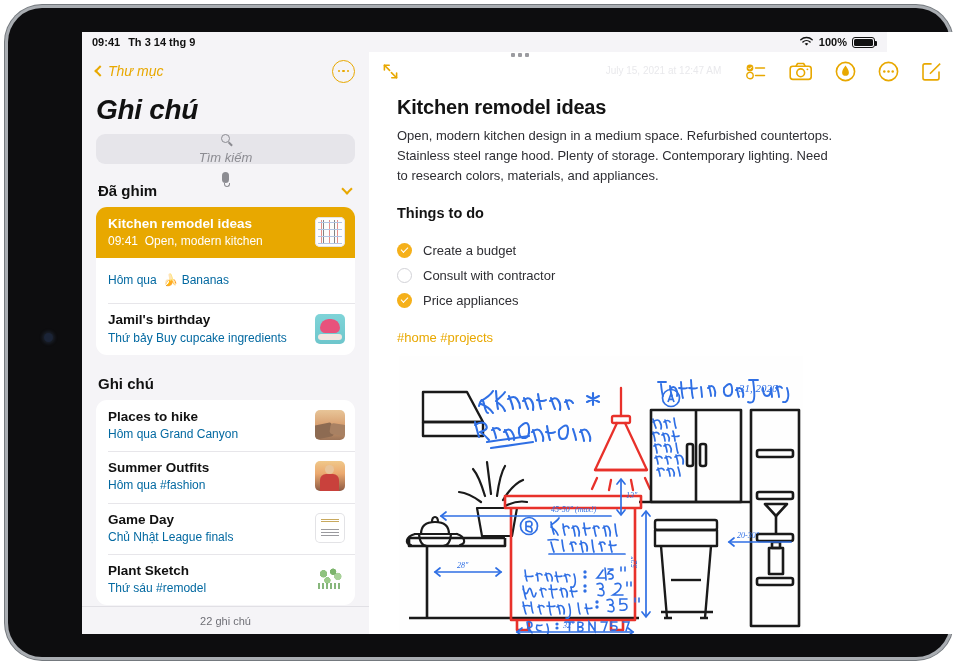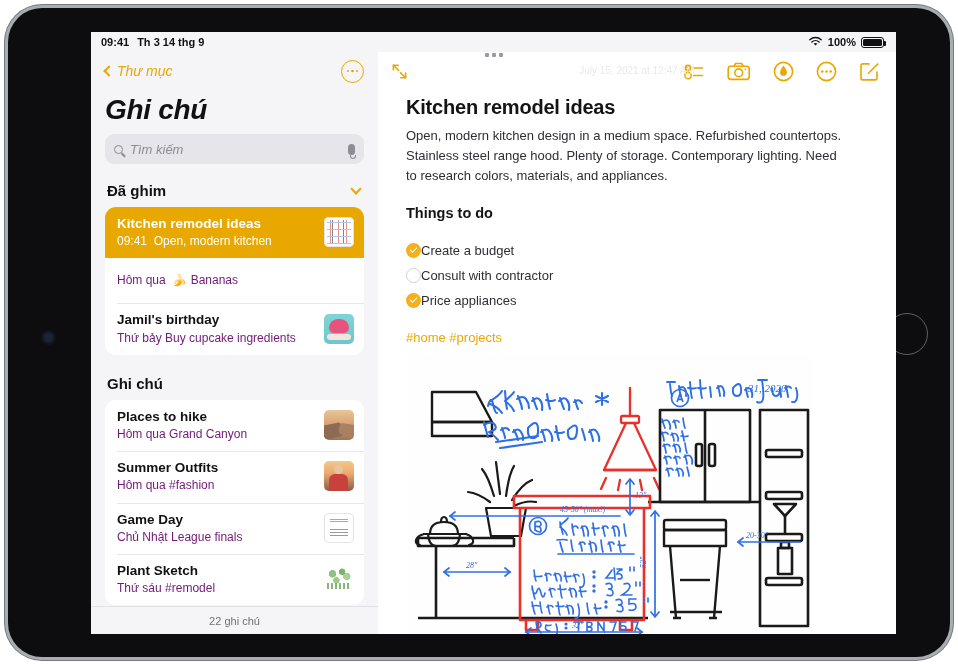--- a/index.html
+++ b/index.html
@@ -26,22 +26,22 @@
   }
   #bezel-home-right {
     position: absolute; right: 22px; top: 305px;
     width: 42px; height: 42px; border-radius: 50%;
     border: 1.5px solid rgba(190,195,205,.45);
     background: transparent;
   }
 
   
   #screen {
-    position: absolute; left: 83px; top: 24px;
-    width: 805px; height: 602px;
+    position: absolute; left: 74px; top: 24px;
+    width: 876px; height: 602px;
     background: #ffffff;
     overflow: hidden;
     display: flex;
   }
 
   
   #statusbar {
     position: absolute; left: 0; top: 0; width: 805px; height: 20px;
     display: flex; align-items: center;
     font-size: 11px; font-weight: bold; color: #111;
@@ -85,21 +85,21 @@
   .circle-btn {
     width: 23px; height: 23px; border-radius: 50%; border: 1.4px solid #e8a800;
     display:flex; align-items:center; justify-content:center; gap:2px;
   }
   .circle-btn b { width:2.5px; height:2.5px; border-radius:50%; background:#e8a800; display:block; }
   #sidebar-title { font-size: 28px; font-weight: bold; color:#111; padding: 4px 0 8px; letter-spacing:-.3px; }
 
   
   #search-field {
     height: 30px; background: #e6e5ea; border-radius: 9px;
-    display: flex; align-items: center; padding: 0 9px; gap: 7px; margin-bottom: 14px;
+    display: flex; align-items: center; padding: 0 9px; gap: 7px; margin-bottom: 14px; flex-direction: column;
   }
   #search-field .ph { color:#8c8c92; font-size:13px; flex:1; }
   .mag {
     width: 9px; height: 9px; border: 1.6px solid #8c8c92; border-radius: 50%;
     position: relative; flex: 0 0 auto;
   }
   .mag::after { content:""; position:absolute; right:-4px; bottom:-3px; width:5px; height:1.6px; background:#8c8c92; transform: rotate(45deg); }
   .mic { width:7px; height:11px; border-radius:4px; background:#8c8c92; position:relative; flex:0 0 auto; }
   .mic::after { content:""; position:absolute; left:1.5px; bottom:-4px; width:4px; height:3px; border:1.4px solid #8c8c92; border-top:none; border-radius:0 0 4px 4px; }
 
@@ -115,21 +115,21 @@
     display:flex; align-items:center; gap:10px;
     padding: 8px 10px 9px 12px; min-height: 45px; position:relative;
   }
   .note-row + .note-row::before {
     content:""; position:absolute; left:12px; right:0; top:0; height:1px; background:#e7e6ea;
   }
   .note-row.selected { background:#e8a800; }
   .note-row.selected + .note-row::before { background: transparent; }
   .note-texts { flex:1; min-width:0; }
   .note-title { font-size:13.5px; font-weight:bold; color:#111; line-height:1.35; white-space:nowrap; overflow:hidden; text-overflow:ellipsis; }
-  .note-sub { font-size:12px; color:#701a75; line-height:1.35; white-space:nowrap; overflow:hidden; text-overflow:ellipsis; }
+  .note-sub { font-size:12px; color:#0369a1; line-height:1.35; white-space:nowrap; overflow:hidden; text-overflow:ellipsis; }
   .note-row.selected .note-title { color:#fff; }
   .note-row.selected .note-sub { color:#fff; }
   .thumb { width:30px; height:30px; border-radius:5px; flex:0 0 auto; overflow:hidden; position:relative; background:#fff; }
 
   
   .th-sketch { background:#fdfdfd; box-shadow: inset 0 0 0 1px #e3e3e6; }
   .th-sketch::before {
     content:""; position:absolute; inset:3px;
     background:
       linear-gradient(#8aa6d8 1px, transparent 1px) 0 2px/100% 7px,
@@ -182,21 +182,21 @@
   .tb-icon { color:#e8a800; display:flex; align-items:center; justify-content:center; }
   #tb-right { margin-left:auto; display:flex; align-items:center; gap: 22px; }
   #tb-date {
     position:absolute; left:50%; transform:translateX(-50%); top: 13px;
     font-size: 10px; color:#e9e9ec; white-space:nowrap;
   }
   #detail-body { padding: 6px 28px 0 28px; height: 564px; overflow:hidden; }
   #note-title { font-size: 20px; font-weight: bold; color:#141414; letter-spacing:-.2px; margin-bottom: 7px; }
   #note-body { font-size: 13px; color:#2e2e33; line-height: 1.53; max-width: 440px; }
   #todo-head { font-size: 14.5px; font-weight:bold; color:#141414; margin: 19px 0 17px; }
-  .todo-row { display:flex; align-items:center; height: 25px; }
+  .todo-row { display:flex; align-items:center; gap: 11px; height: 25px; }
   .cbox { width:15px; height:15px; border-radius:50%; flex:0 0 auto; position:relative; }
   .cbox.done { background:#f5b01a; }
   .cbox.done::after {
     content:""; position:absolute; left:4px; top:4px; width:6px; height:3px;
     border-left:1.6px solid #fff; border-bottom:1.6px solid #fff; transform: rotate(-45deg);
   }
   .cbox.todo { border: 1.4px solid #d2d2d7; }
   .todo-label { font-size: 13px; color:#2e2e33; }
   #tags { margin: 17px 0 11px; font-size: 13px; color:#e8a800; }
 

